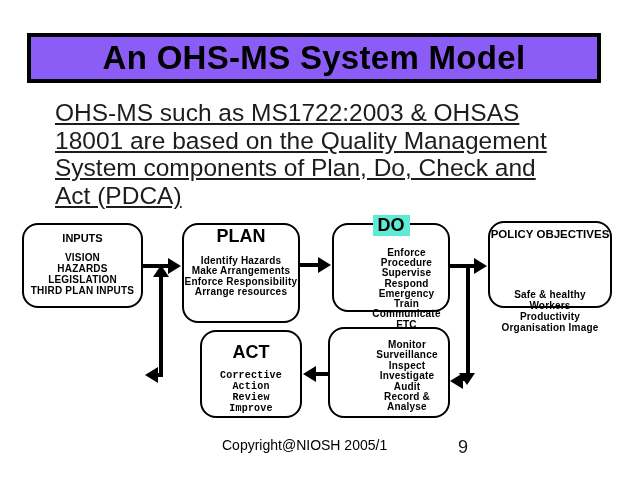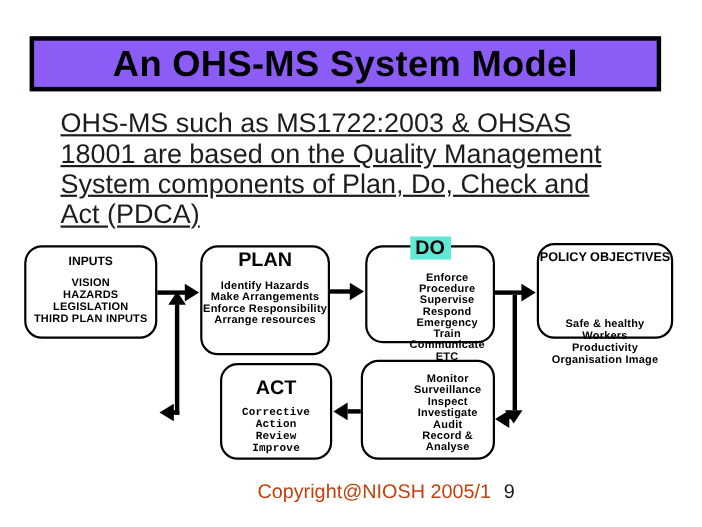--- a/index.html
+++ b/index.html
@@ -82,21 +82,21 @@
   #ca-line { left:316px; top:372px; width:12px; height:4px; }
   #ca-head { left:303px; top:366px; }
 
   
   #rv-line  { left:466px; top:268px; width:4px; height:105px; }
   #rv-down  { left:459px; top:373px; }
   #rv-stub  { left:462px; top:377px; width:7px; height:4px; }
   #rv-left  { left:450px; top:373px; }
 
   
-  .footer-copyright { position:absolute; left:222px; top:437px; font-size:18px; color:#c2410c;margin-left:12px; }
+  .footer-copyright { position:absolute; left:222px; top:437px; font-size:14px; color:#000000; }
   .footer-page { position:absolute; left:458px; top:437px; font-size:18px; color:#161616; }
 </style>
 </head>
 <body>
 
 <div class="slide">
 
   <div class="title-box">
     <span class="title-text">An OHS-MS System Model</span>
   </div>

